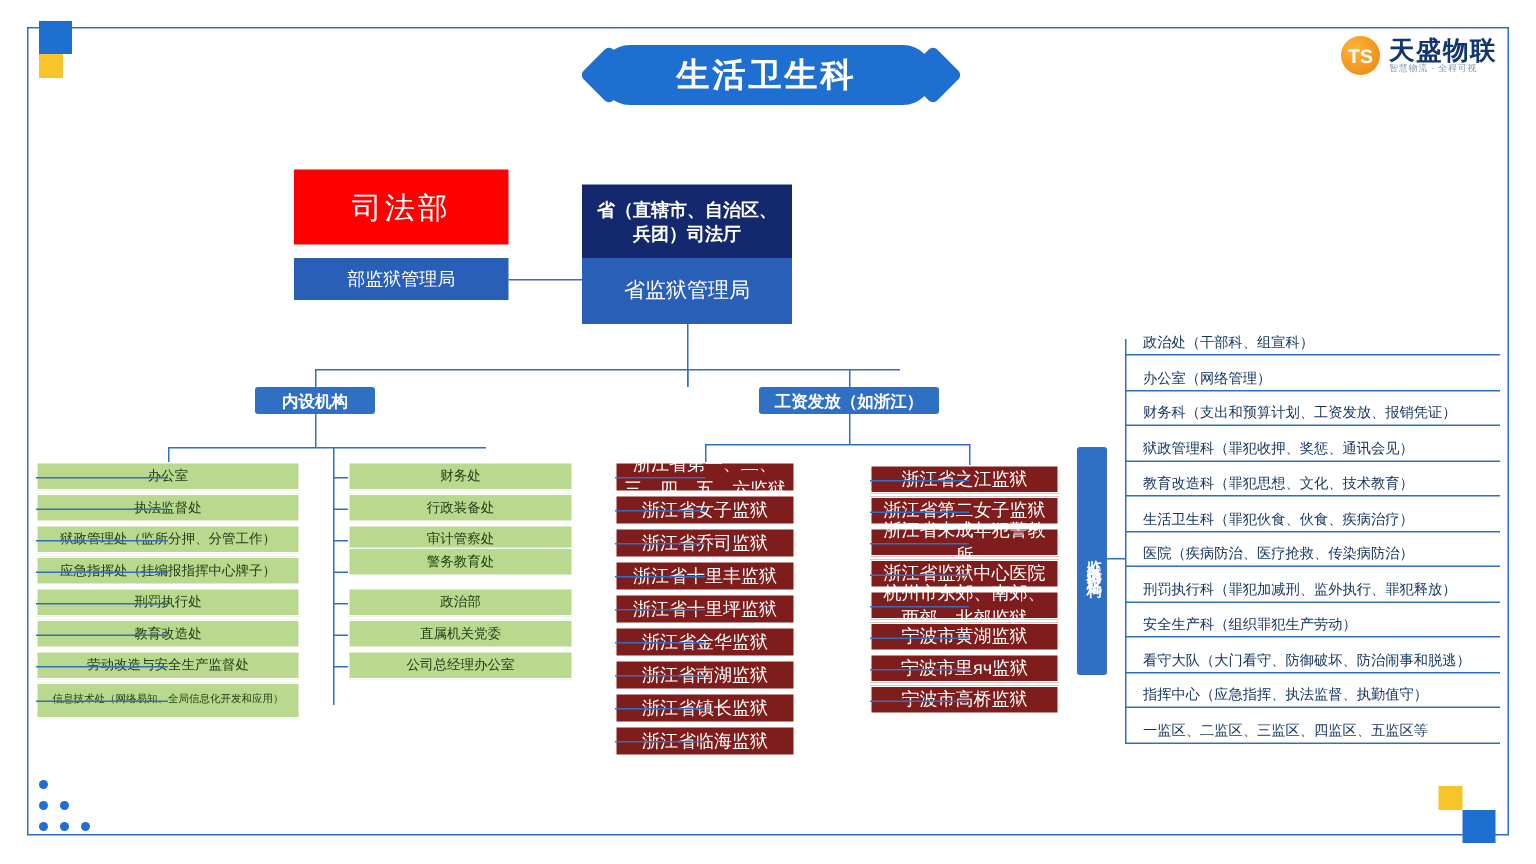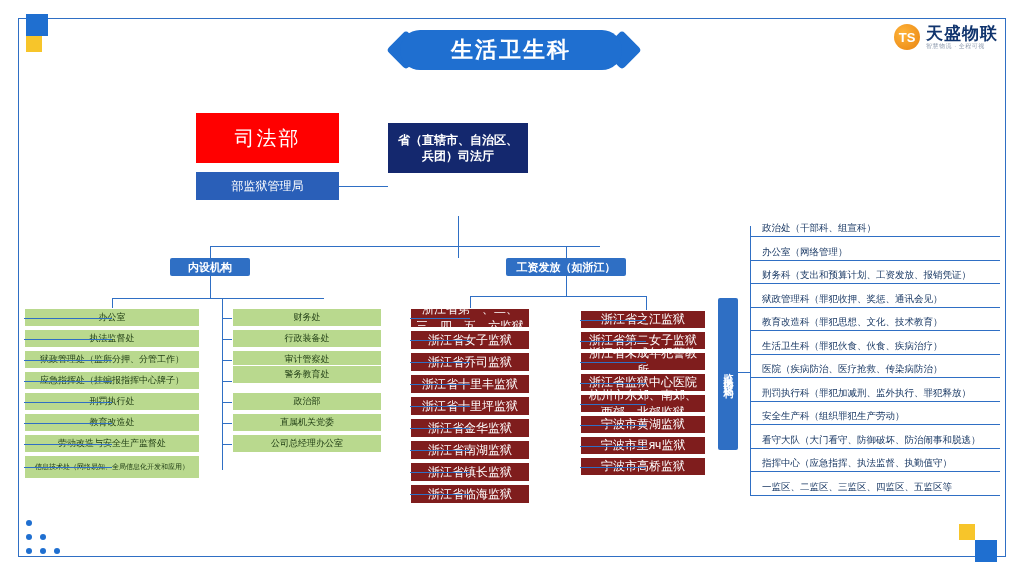--- a/index.html
+++ b/index.html
@@ -106,20 +106,21 @@
     <div class="logo-text">
       <div class="logo-main">天盛物联</div>
       <div class="logo-sub">智慧物流 · 全程可视</div>
     </div>
   </div>
 
   <div class="box red-box" style="left:196px;top:113px;width:143px;height:50px;">司法部</div>
   <div class="box blue-head" style="left:196px;top:172px;width:143px;height:28px;">部监狱管理局</div>
 
   <div class="box navy-box" style="left:388px;top:113px;width:140px;height:50px;padding:0 6px;line-height:1.35;margin-top:10px;">省（直辖市、自治区、兵团）司法厅</div>
+  <div class="box blue-head" style="left:388px;top:172px;width:140px;height:44px;font-size:14px;">省监狱管理局</div>
 
   <div class="line line-h" style="left:339px;top:186px;width:49px;"></div>
   <div class="line line-v" style="left:458px;top:216px;height:42px;"></div>
   <div class="line line-h" style="left:210px;top:246px;width:390px;"></div>
   <div class="line line-v" style="left:210px;top:246px;height:14px;"></div>
   <div class="line line-v" style="left:566px;top:246px;height:14px;"></div>
   <div class="line line-v" style="left:458px;top:246px;height:12px;"></div>
 
   <div class="box blue-hdr-sm" style="left:170px;top:258px;width:80px;height:18px;">内设机构</div>
   <div class="box blue-hdr-sm" style="left:506px;top:258px;width:120px;height:18px;">工资发放（如浙江）</div>

